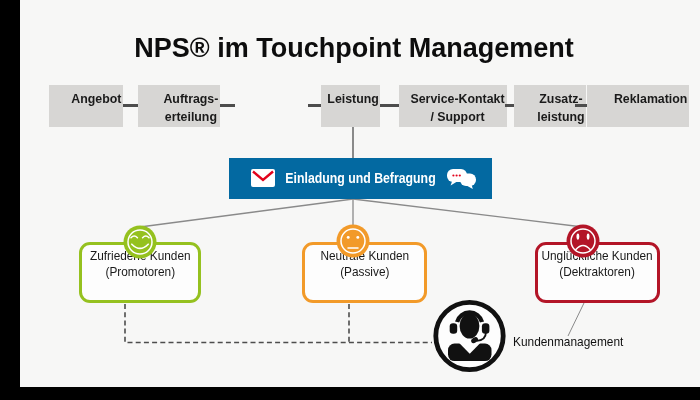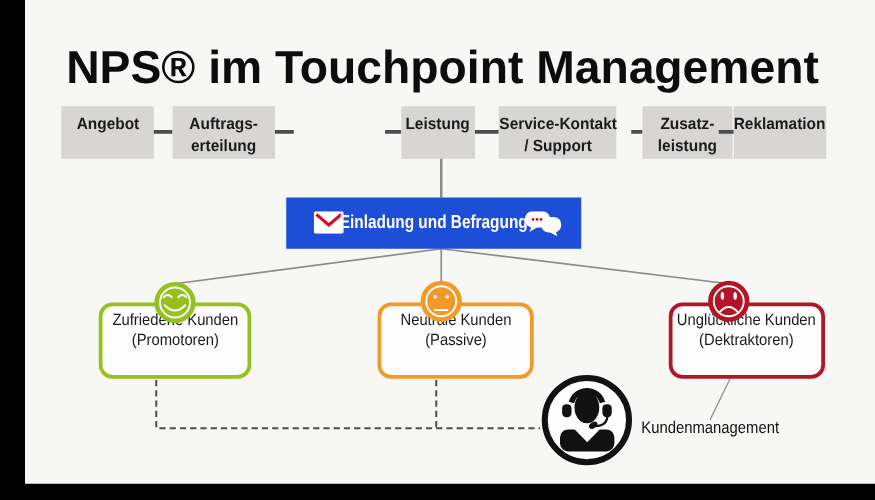--- a/index.html
+++ b/index.html
@@ -1,44 +1,44 @@
 <!DOCTYPE html>
 <html><head>
 <meta charset="utf-8">
 <style>
   html,body{margin:0;padding:0;}
   .stage{position:relative;width:700px;height:400px;background:#f7f7f6;overflow:hidden;
          font-family:"Liberation Sans",sans-serif;}
   .bar-left{position:absolute;left:0;top:0;width:20px;height:400px;background:#000;}
   .bar-bottom{position:absolute;left:0;top:387px;width:700px;height:13px;background:#000;}
   .title{position:absolute;left:20px;top:33px;width:668px;margin:0;text-align:center;
-         font-size:37px;font-weight:bold;color:#0d0d0d;}
+         font-size:27px;font-weight:bold;color:#0d0d0d;}
   
   .flow-box{position:absolute;top:85px;height:42px;background:#d7d6d4;box-sizing:border-box;
-            padding-top:5px;display:flex;align-items:flex-start;justify-content:center;}
+            padding-top:5px;display:flex;align-items:flex-start;justify-content:flex-end;}
   .flow-box .t{white-space:pre;text-align:center;font-weight:bold;font-size:13px;line-height:18px;
                color:#1a1a1a;transform:scaleX(0.95);transform-origin:center top;}
   .fb1{left:49px;width:74px;}
   .fb2{left:138px;width:82px;}
   .fb3{left:235px;width:73px;}
   .fb4{left:321px;width:59px;}
-  .fb5{left:399px;width:94px;}
+  .fb5{left:399px;width:108px;}
   .fb6{left:514px;width:72px;}
-  .fb7{left:587px;width:74px;}
+  .fb7{left:587px;width:102px;}
   .flow-conn{position:absolute;top:104px;height:3px;background:#4d4d4d;}
   .fc1{left:123px;width:15px;}
   .fc2{left:220px;width:15px;}
   .fc3{left:308px;width:13px;}
   .fc4{left:380px;width:19px;}
   .fc5{left:505px;width:9px;}
   .fc6{left:575px;width:12px;}
   
   .wires{position:absolute;left:0;top:0;width:700px;height:400px;}
   
-  .invite{position:absolute;left:229px;top:158px;width:236px;height:41px;background:#1d4ed8;}
+  .invite{position:absolute;left:229px;top:158px;width:263px;height:41px;background:#0369a1;}
   .invite .mail{position:absolute;left:22px;top:11px;}
   .invite .label{position:absolute;left:0;right:0;top:0;height:41px;line-height:40px;
                  text-align:center;color:#fff;font-weight:bold;font-size:15px;
                  white-space:pre;transform:scaleX(0.82);}
   .invite .chat{position:absolute;right:15px;top:11px;}
   
   .seg{position:absolute;top:242px;height:61px;box-sizing:border-box;background:#fdfdfd;
        border:3px solid;border-radius:11px;display:flex;align-items:flex-start;justify-content:center;}
   .seg .seg-label{text-align:center;font-size:13px;line-height:16px;color:#1a1a1a;
                   white-space:pre;padding-top:3px;transform:scaleX(0.91);}

